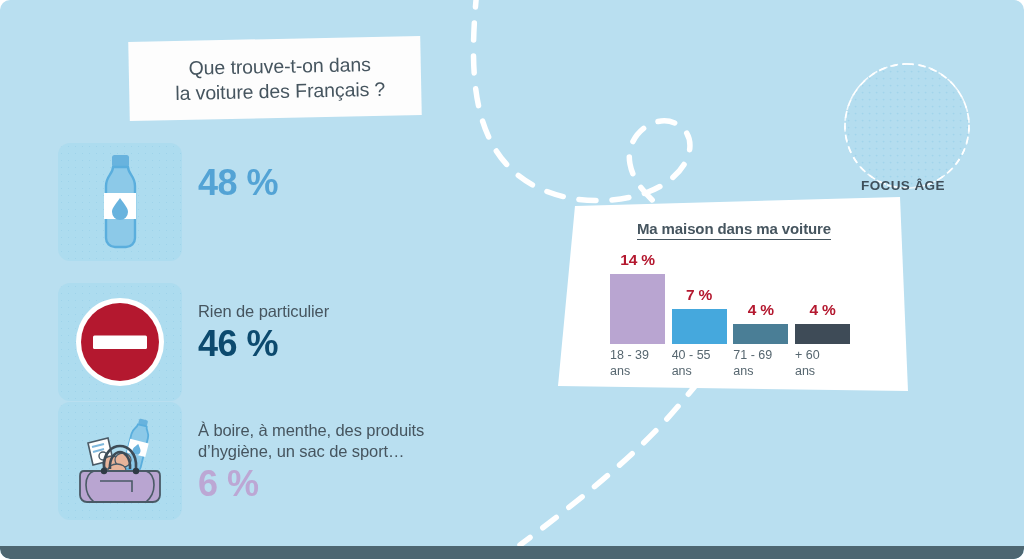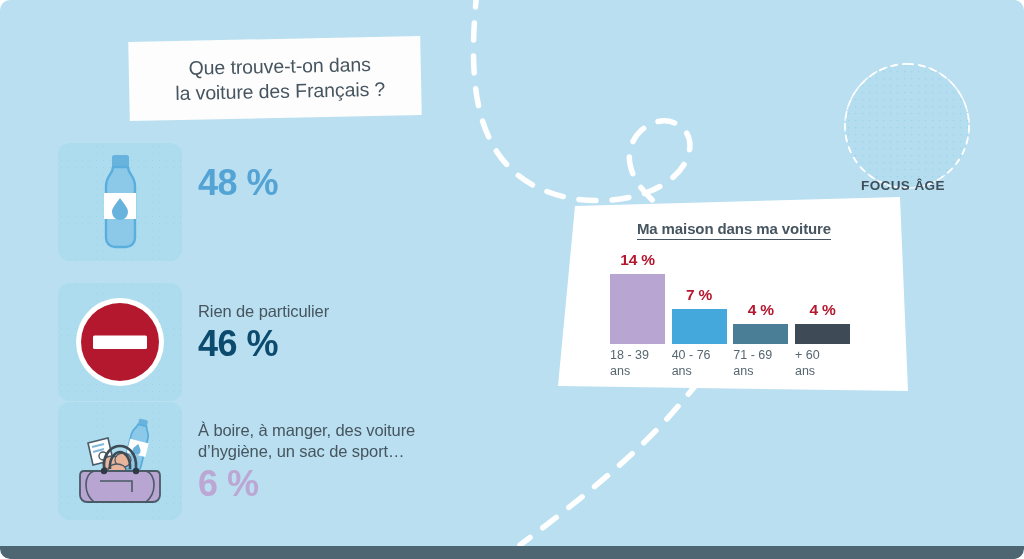--- a/index.html
+++ b/index.html
@@ -318,21 +318,21 @@
 
         <path d="M14,58 h72 c3,0 4,2 4,5 v19 c0,4 -3,7 -7,7 h-66 c-4,0 -7,-3 -7,-7 v-19 c0,-3 1,-5 4,-5 Z" fill="#b9a5d1" stroke="#4a5a66" stroke-width="1.8"></path>
         <path d="M24,58 c-6,2 -8,8 -8,14 c0,6 2,12 8,17" fill="none" stroke="#4a5a66" stroke-width="1.6"></path>
         <path d="M76,58 c6,2 8,8 8,14 c0,6 -2,12 -8,17" fill="none" stroke="#4a5a66" stroke-width="1.6"></path>
         <path d="M30,68 h32 v11" fill="none" stroke="#4a5a66" stroke-width="1.6"></path>
         <circle cx="34" cy="58" r="3.2" fill="#2f3a44"></circle>
         <circle cx="66" cy="58" r="3.2" fill="#2f3a44"></circle>
       </svg>
     </div>
     <div class="stat-text">
-      <div class="stat-label">À boire, à manger, des voiture
+      <div class="stat-label">À boire, à menthe, des produits
 d’hygiène, un sac de sport…</div>
       <div class="stat-value" id="stat-value-2">6 %</div>
     </div>
   </div>
 
   <div id="focus-badge">
     <div id="focus-badge-label">FOCUS ÂGE</div>
   </div>
 
   <div id="chart-card">
@@ -354,21 +354,21 @@
             <div class="bar-rect" style="height: 20px; background: rgb(74, 126, 150);"></div>
           </div>
           <div class="bar-col">
             <div class="bar-value">4 %</div>
             <div class="bar-rect" style="height: 20px; background: rgb(62, 75, 87);"></div>
           </div>
         </div>
       <div id="axis-labels">
           <div class="axis-label">18 - 39
 ans</div>
-          <div class="axis-label">40 - 76
+          <div class="axis-label">40 - 55
 ans</div>
           <div class="axis-label">71 - 69
 ans</div>
           <div class="axis-label">+ 60
 ans</div>
         </div>
     </div>
   </div>
 
   <div id="bottom-rail"></div>

